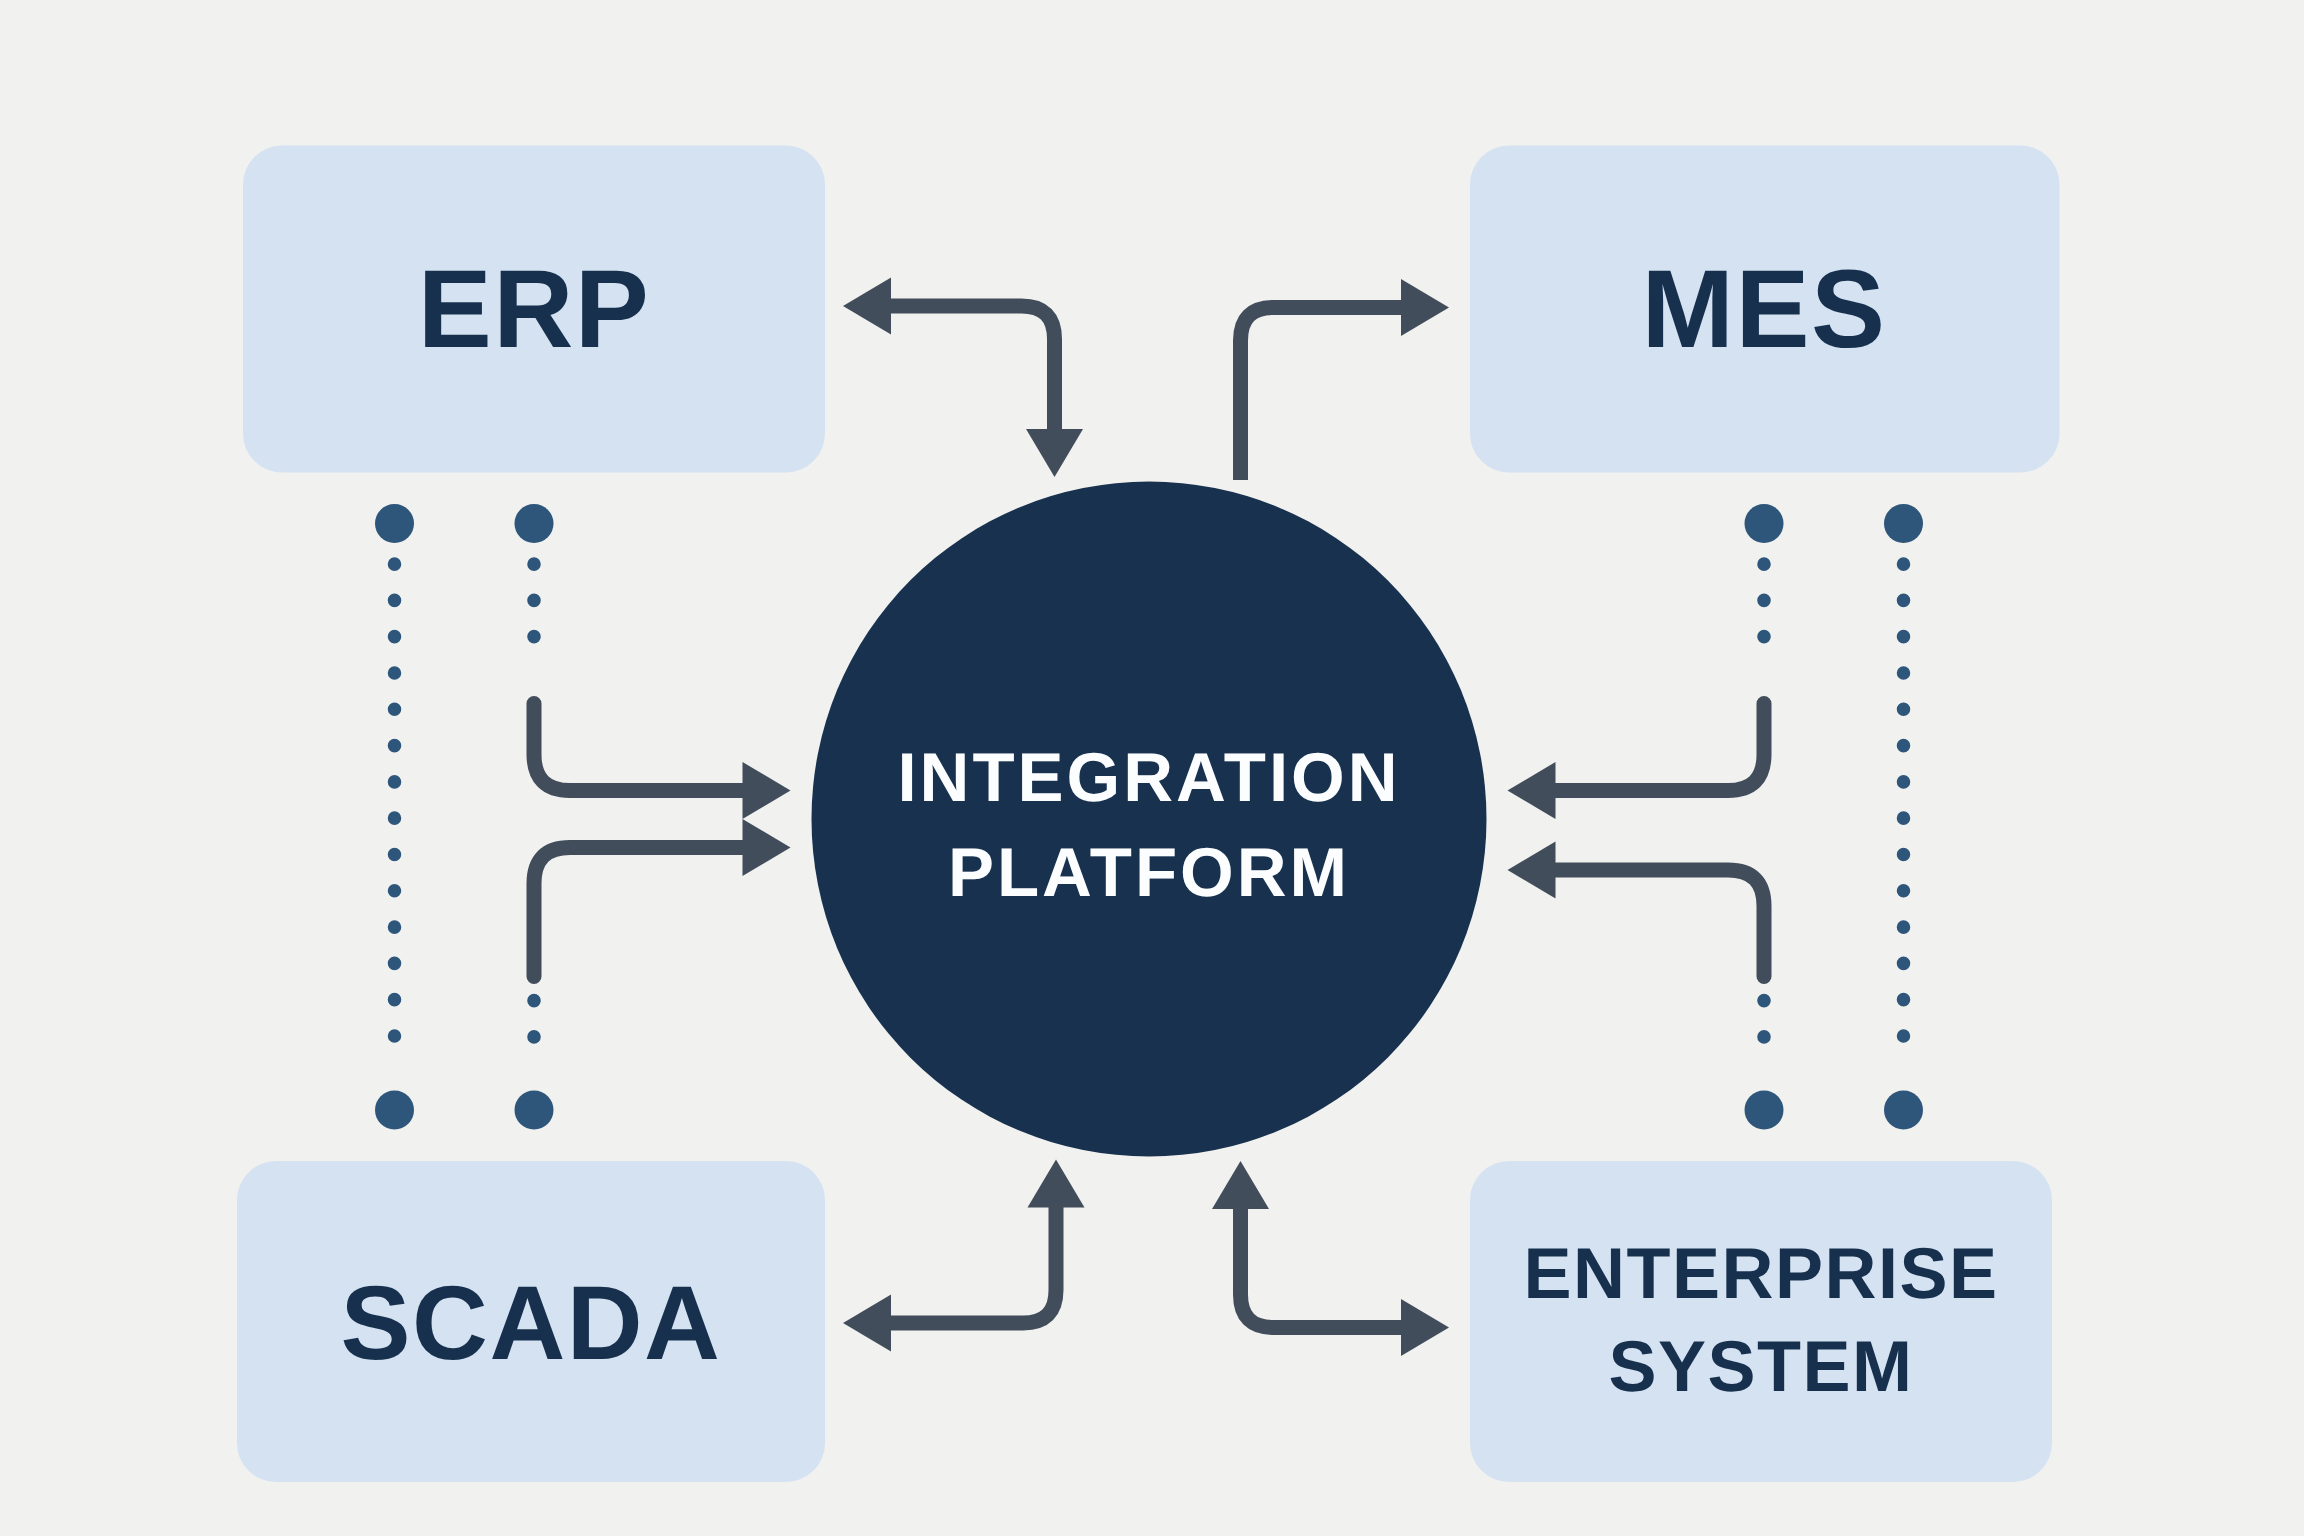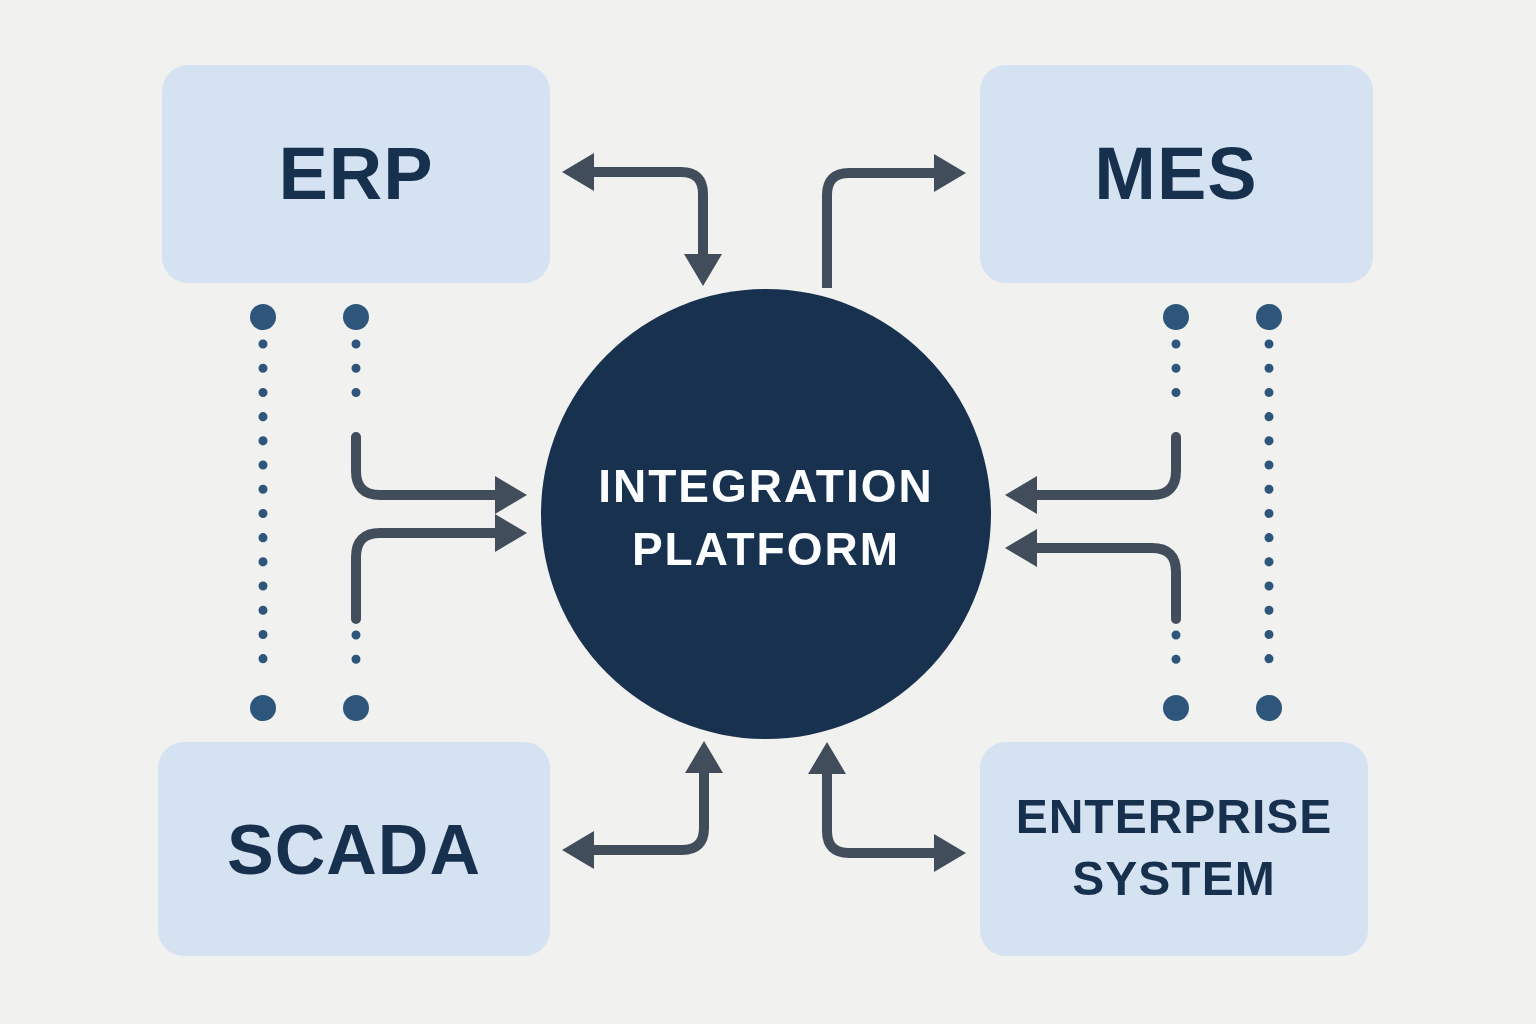--- a/index.html
+++ b/index.html
@@ -9,20 +9,21 @@
     width: 1536px;
     height: 1024px;
     background: #f1f1ef;
     overflow: hidden;
     font-family: "Liberation Sans", sans-serif;
   }
   .stage {
     position: relative;
     width: 1536px;
     height: 732px;
+    margin-top: 32px;
   }
   svg { display: block; }
   .node-label {
     font-family: "Liberation Sans", sans-serif;
     font-weight: 700;
     letter-spacing: 1px;
   }
   .hub-label {
     font-family: "Liberation Sans", sans-serif;
     font-weight: 700;

